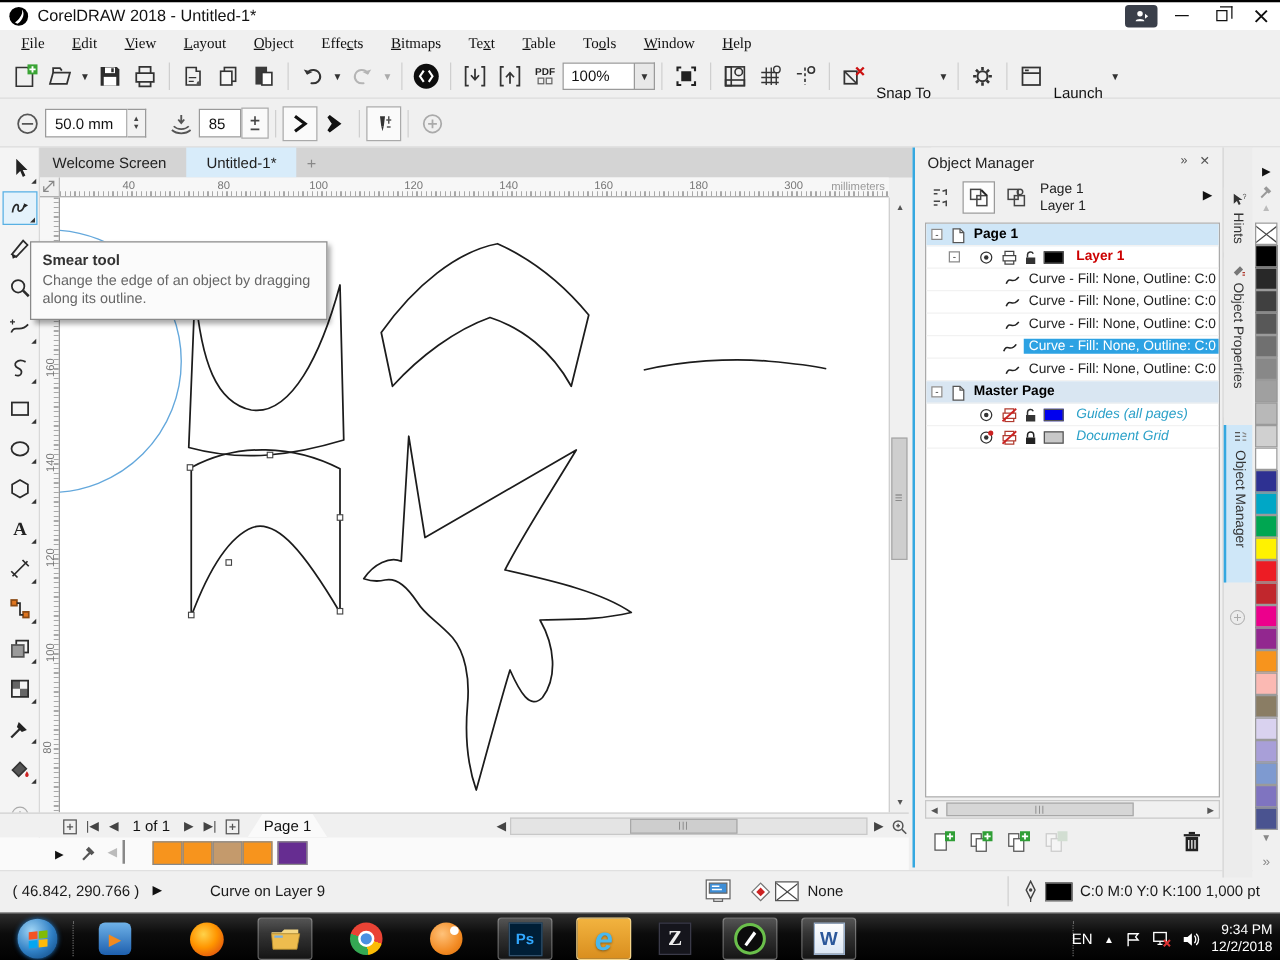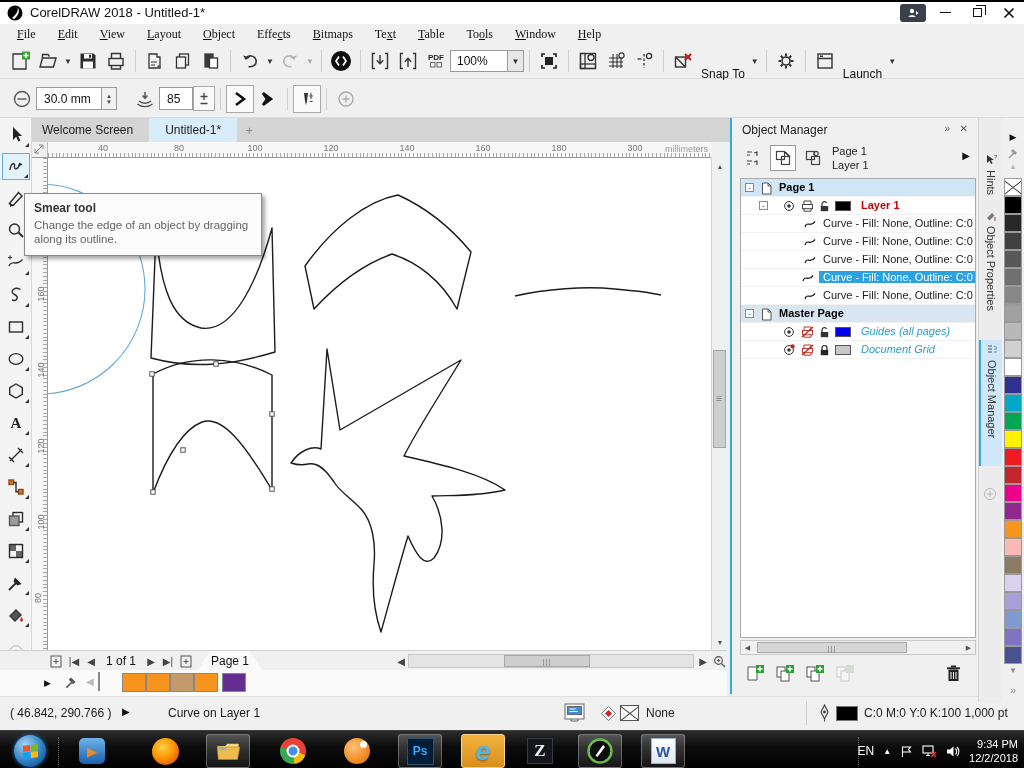--- a/index.html
+++ b/index.html
@@ -350,21 +350,21 @@
     <span class="caret">▼</span>
   </div>
 
   <div class="propbar">
     <span class="ti">
         <svg width="22" height="22" viewBox="0 0 22 22" fill="none" stroke="#555" stroke-width="1.4">
           <circle cx="11" cy="11" r="7.5"></circle>
           <path d="M6.5 11 H15.5"></path>
         </svg>
       </span>
-    <span class="numbox" style="width:66px">30.0 mm</span>
+    <span class="numbox" style="width:66px">50.0 mm</span>
     <span class="spinner">
         <span>▲</span>
         <span>▼</span>
       </span>
     <span style="width:14px"></span>
     <span class="ti">
         <svg width="22" height="22" viewBox="0 0 22 22" fill="none" stroke="#555" stroke-width="1.4">
           <path d="M11 4 V10 M8.6 7.6 L11 10.4 L13.4 7.6" stroke-width="1.5"></path>
           <path d="M5 13 C8 16 14 16 17 13"></path>
           <path d="M3.5 16 C7.5 19.5 14.5 19.5 18.5 16"></path>
@@ -630,21 +630,21 @@
   <div class="docpal" id="docpal"><span style="position:absolute;left:44px;top:8px;font-size:9px;color:#111">▶</span><span style="position:absolute;left:64px;top:4px">
         <svg width="14" height="16" viewBox="0 0 12 14">
           <path d="M2 12 L7 7" stroke="#555" stroke-width="1.5"></path>
           <path d="M6 3 L10 7 L8 9 L4 5 Z" fill="#555"></path>
         </svg>
       </span><span style="position:absolute;left:86px;top:6px;font-size:10px;color:#bbb">◀</span><span class="dswatch swatch-x" style="left: 98px;"></span><span class="dswatch" style="left: 122px; background: rgb(247, 148, 29);"></span><span class="dswatch" style="left: 146px; background: rgb(247, 148, 29);"></span><span class="dswatch" style="left: 170px; background: rgb(196, 154, 108);"></span><span class="dswatch" style="left: 194px; background: rgb(247, 148, 29);"></span><span class="dswatch" style="left: 222px; background: rgb(102, 45, 145);"></span></div>
 
   <div class="statusbar">
     <span class="sb" style="left:10px">( 46.842, 290.766 )</span>
     <span class="sb" style="left:122px;font-size:10px;color:#111">▶</span>
-    <span class="sb" style="left:168px">Curve on Layer 1</span>
+    <span class="sb" style="left:168px">Curve on Layer 9</span>
     <span class="sb" style="left:564px;top:6px">
         <svg width="21" height="19" viewBox="0 0 21 19" fill="none" stroke="#666">
           <rect x="1" y="1" width="19" height="15" fill="#fdfdfd"></rect>
           <rect x="3.5" y="3.5" width="14" height="8" fill="#3e8ed6"></rect>
           <path d="M5.5 6 h6 M5.5 8.5 h8" stroke="#fff" stroke-width="1.2"></path>
           <path d="M7 16 v2 h7 v-2" stroke="#666"></path>
         </svg>
       </span>
     <span class="sb" style="left:600px;top:8px">
         <svg width="17" height="17" viewBox="0 0 17 17">

